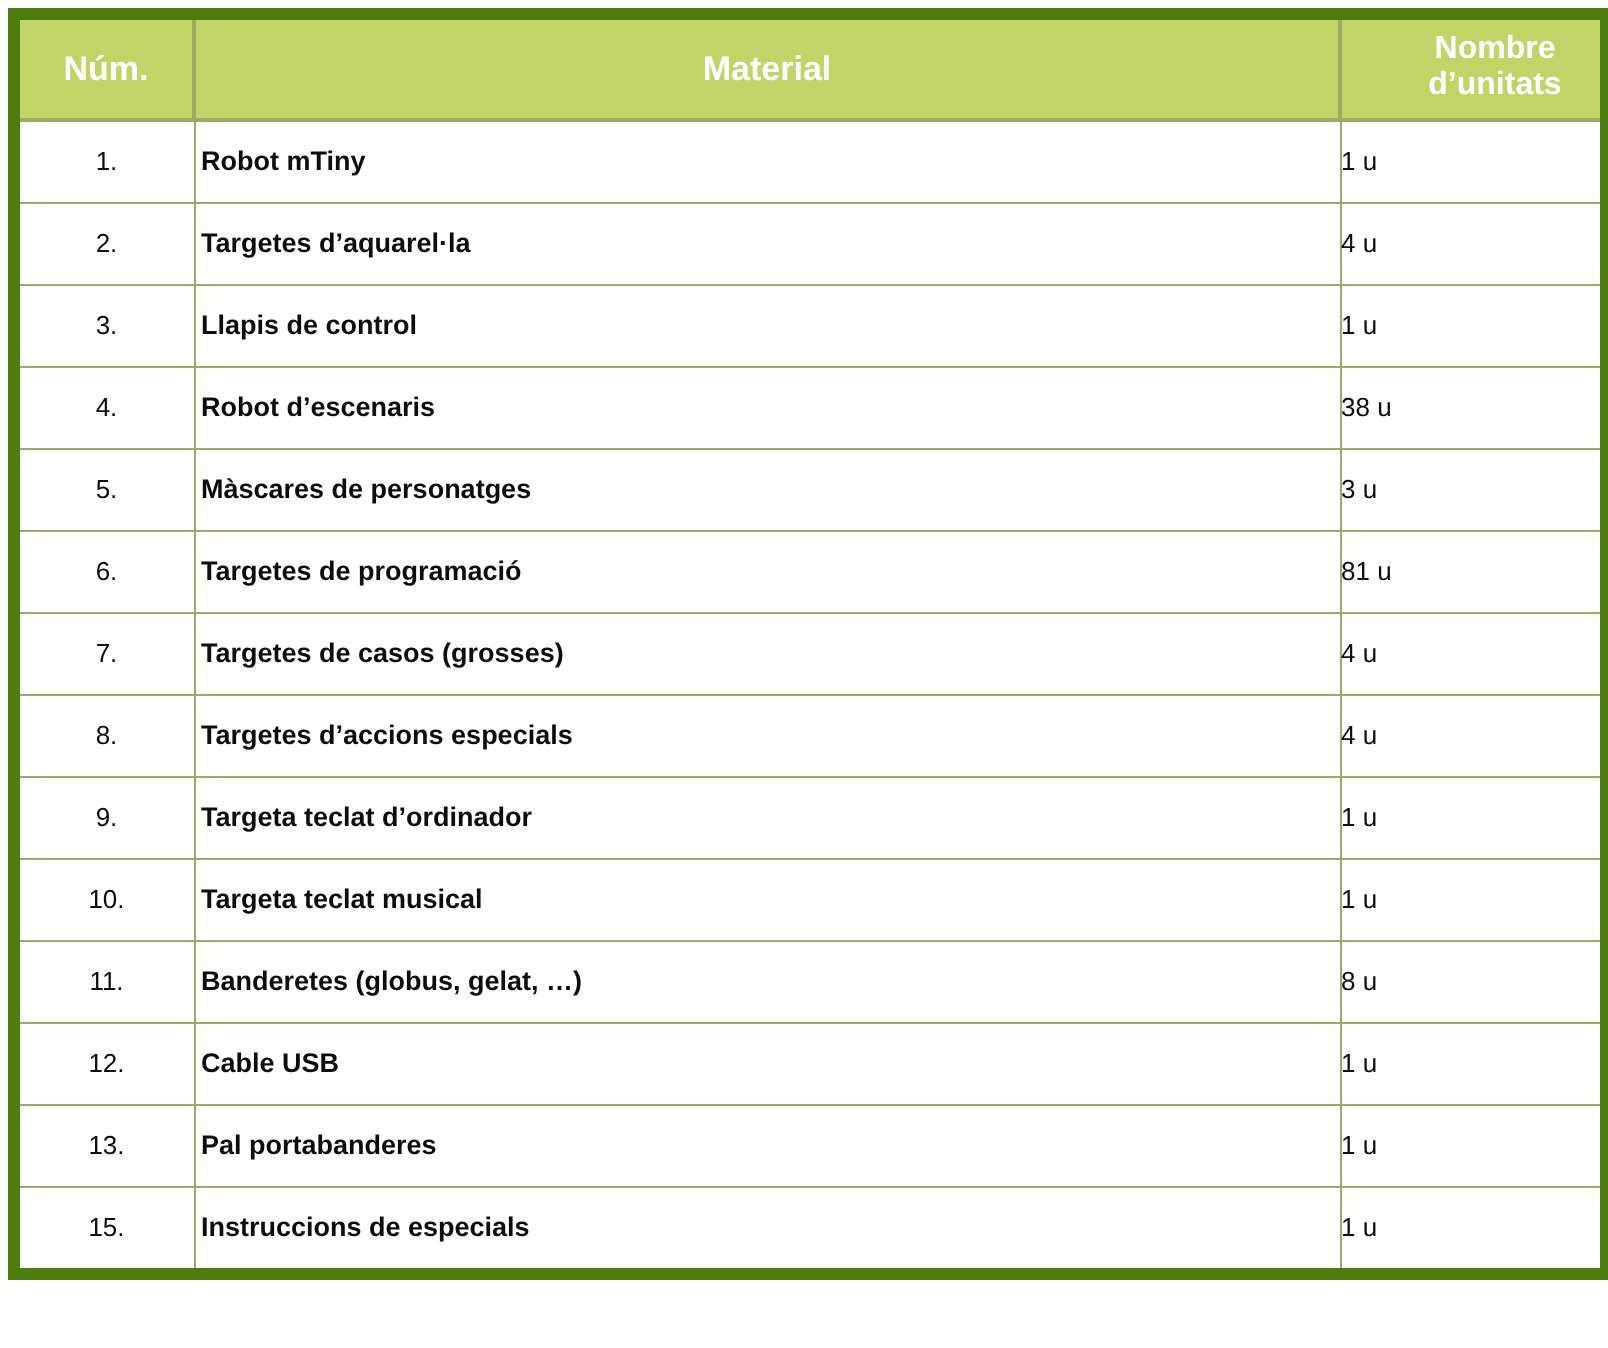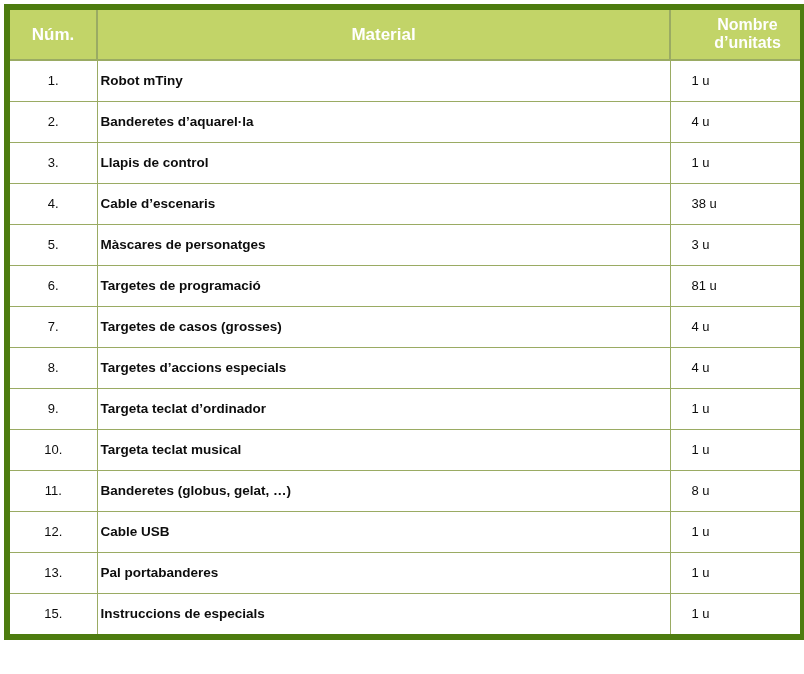--- a/index.html
+++ b/index.html
@@ -55,21 +55,21 @@
     font-size: 13px;
   }
   table.material-table td.cell-mat {
     font-weight: bold;
     font-size: 13.5px;
     padding-left: 3px;
   }
   table.material-table td.cell-qty {
     font-weight: normal;
     font-size: 13px;
-    padding-left: 21px;
+    padding-left: 0;
   }
 </style>
 </head>
 <body>
 
 <div class="table-wrap">
   <table class="material-table">
     <colgroup>
       <col class="col-num">
       <col class="col-mat">
@@ -86,31 +86,31 @@
       </tr>
     </thead>
     <tbody id="table-body">
         <tr>
           <td class="cell-num">1.</td>
           <td class="cell-mat">Robot mTiny</td>
           <td class="cell-qty">1 u</td>
         </tr>
         <tr>
           <td class="cell-num">2.</td>
-          <td class="cell-mat">Banderetes d’aquarel·la</td>
+          <td class="cell-mat">Targetes d’aquarel·la</td>
           <td class="cell-qty">4 u</td>
         </tr>
         <tr>
           <td class="cell-num">3.</td>
           <td class="cell-mat">Llapis de control</td>
           <td class="cell-qty">1 u</td>
         </tr>
         <tr>
           <td class="cell-num">4.</td>
-          <td class="cell-mat">Cable d’escenaris</td>
+          <td class="cell-mat">Robot d’escenaris</td>
           <td class="cell-qty">38 u</td>
         </tr>
         <tr>
           <td class="cell-num">5.</td>
           <td class="cell-mat">Màscares de personatges</td>
           <td class="cell-qty">3 u</td>
         </tr>
         <tr>
           <td class="cell-num">6.</td>
           <td class="cell-mat">Targetes de programació</td>

